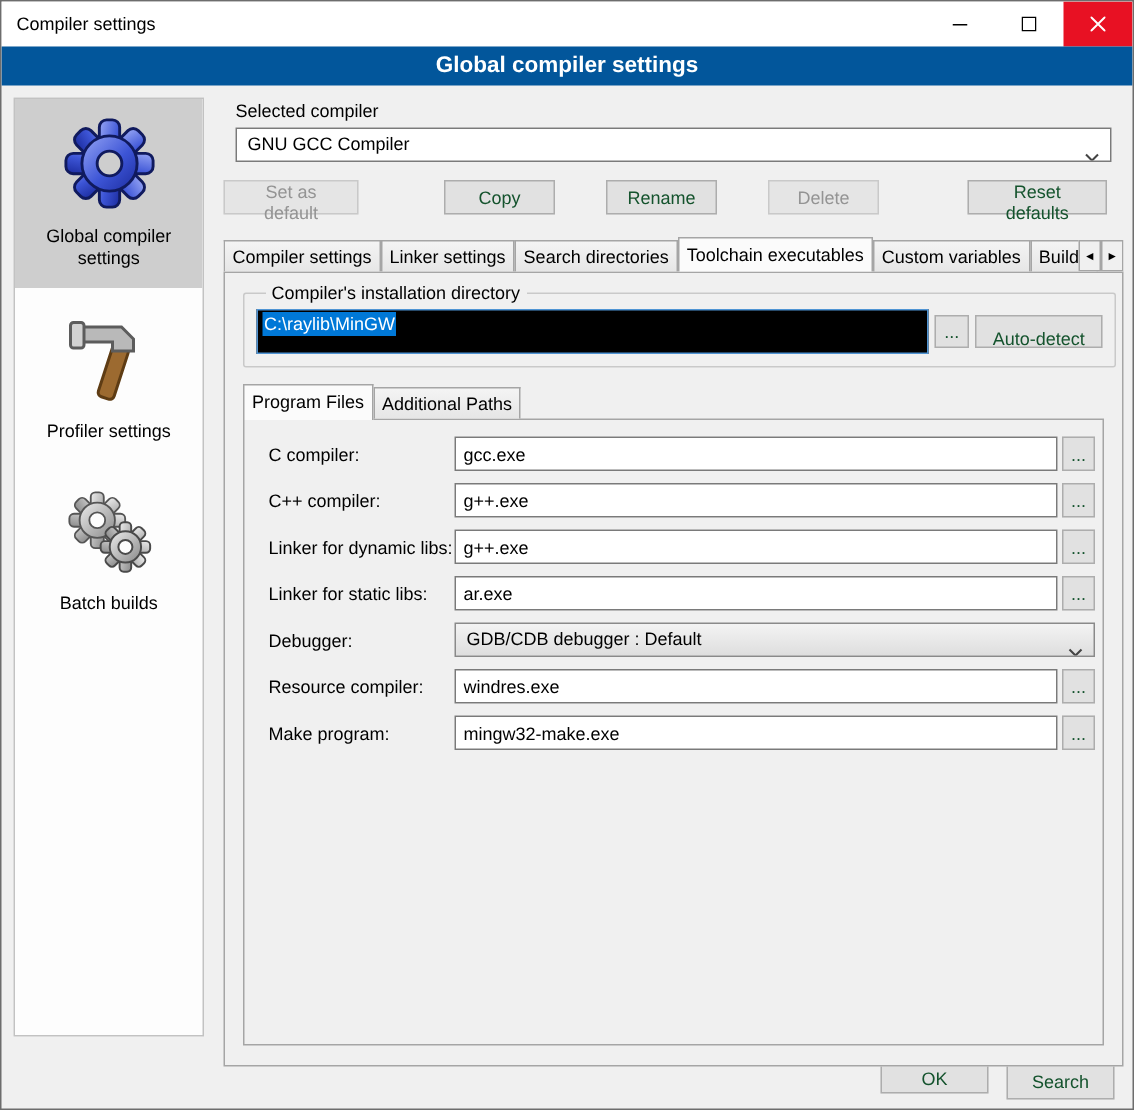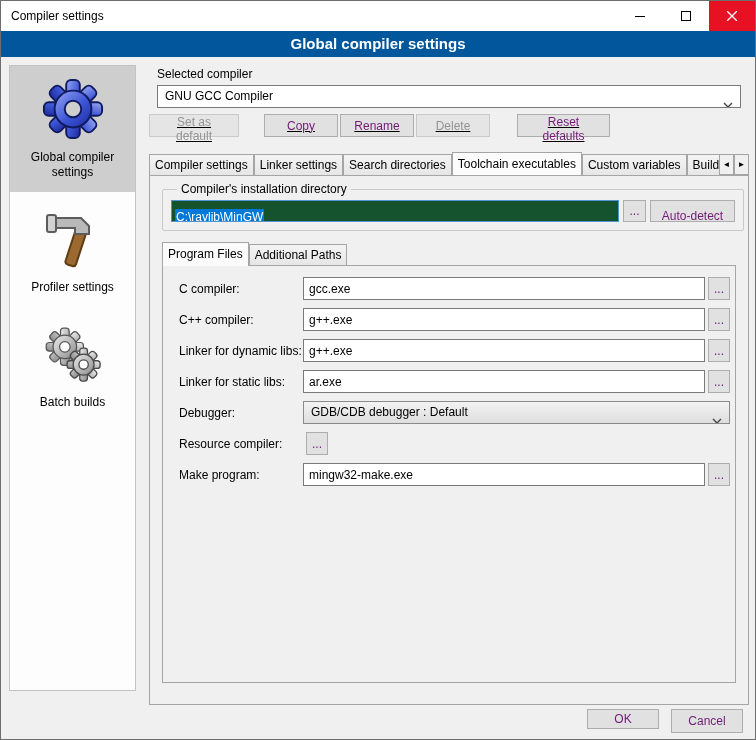--- a/index.html
+++ b/index.html
@@ -31,23 +31,23 @@
 
   
   .main { position:absolute; top:64px; left:148px; width:600px; }
   .sel-label { margin:2px 0 4px 8px; }
 
   .combo { position:relative; height:23px; background:#fff; border:1px solid #7a7a7a;
            line-height:21px; padding:0 12px 0 7px; white-space:nowrap; overflow:hidden; cursor:default; }
   .combo .chev { position:absolute; right:7px; top:8px; }
   .combo-main { margin:0 8px; }
 
-  .btnrow { display:flex; justify-content:flex-start; margin:6px 11px 0 0;text-decoration:underline; }
+  .btnrow { display:flex; justify-content:space-between; margin:12px 11px 0 0; }
   .btn { height:23px; background:#e1e1e1; border:1px solid #adadad; font-family:inherit;
-         font-size:12px; padding:0 8px; color:#701a75; cursor:default; }
+         font-size:12px; padding:0 8px; color:#14532d; cursor:default; }
   .btn:disabled { color:#949494; border-color:#c9c9c9; background:#e5e5e5; }
   .w-setdef { width:90px; margin-right:25px; }
   .w-copy, .w-rename, .w-delete { width:74px; }
   .w-copy, .w-rename { margin-right:2px; }
   .w-reset { width:93px; margin-left:27px; }
 
   
   .tabstrip { position:relative; display:flex; align-items:flex-end; height:24px; margin-top:14px;
               padding-right:32px; overflow:hidden; z-index:3; }
   .tab { flex:0 0 auto; height:21px; line-height:20px; padding:0 5px; white-space:nowrap;
@@ -58,22 +58,22 @@
   .arrow-btn { width:15px; height:21px; background:#f0f0f0; border:1px solid #a5a5a5;
                display:flex; align-items:center; justify-content:center; font-size:8px; cursor:default; }
 
   
   .panel { position:relative; margin-top:0; border:1px solid #a5a5a5; height:530px;
            background:#f0f0f0; padding:4px 12px 0; z-index:1; }
 
   fieldset.dirbox { border:1px solid #c9c9c9; border-radius:2px; margin-top:2px; padding:4px 8px 8px; }
   fieldset.dirbox legend { padding:0 4px; margin-left:6px; font-size:12px; }
   .dir-row { display:flex; align-items:center; gap:4px; }
-  .path-input { flex:0 0 448px; height:22px; border:1px solid #4f94d4; background:#14532d;
-                padding:9px 3px; white-space:nowrap; overflow:hidden; cursor:text; }
+  .path-input { flex:0 0 448px; height:30px; border:1px solid #4f94d4; background:#000000;
+                padding:2px 3px; white-space:nowrap; overflow:hidden; cursor:text; }
   .path-input .sel { background:#0078d7; color:#fff; padding:1px 1px; }
   .browse-sm { width:23px; height:22px; padding:0; }
   .autodetect { width:85px; height:22px; padding:8px; }
   .note { margin:7px 0 0; color:#a00000; white-space:nowrap; overflow:hidden; }
 
   .subtabs { position:relative; display:flex; align-items:flex-end; height:24px; margin-top:10px; z-index:3; }
   .subpanel { position:relative; border:1px solid #a5a5a5; height:418px; background:#f0f0f0;
               padding-top:11px; z-index:1; }
 
   .prow { display:flex; align-items:center; margin:0 0 8px 16px; height:23px; }
@@ -263,29 +263,30 @@
             <span class="chev">
               <svg width="10" height="6" viewBox="0 0 10 6">
                   <path d="M1 1 L5 5 L9 1" fill="none" stroke="#444" stroke-width="1.4"></path>
                 </svg>
             </span>
           </div>
         </div>
 
         <div class="prow">
           <span class="plabel">Resource compiler:</span>
+          <input class="tinput" value="windres.exe" style="">
           <button class="btn browse2">...</button>
         </div>
 
         <div class="prow">
           <span class="plabel">Make program:</span>
           <input class="tinput" value="mingw32-make.exe" style="">
           <button class="btn browse2">...</button>
         </div>
 
       </div>
     </div>
   </div>
 
   <button class="btn okbtn">OK</button>
-  <button class="btn cancelbtn">Cancel</button>
+  <button class="btn cancelbtn">Search</button>
 
 </div>
 
 </body></html>

